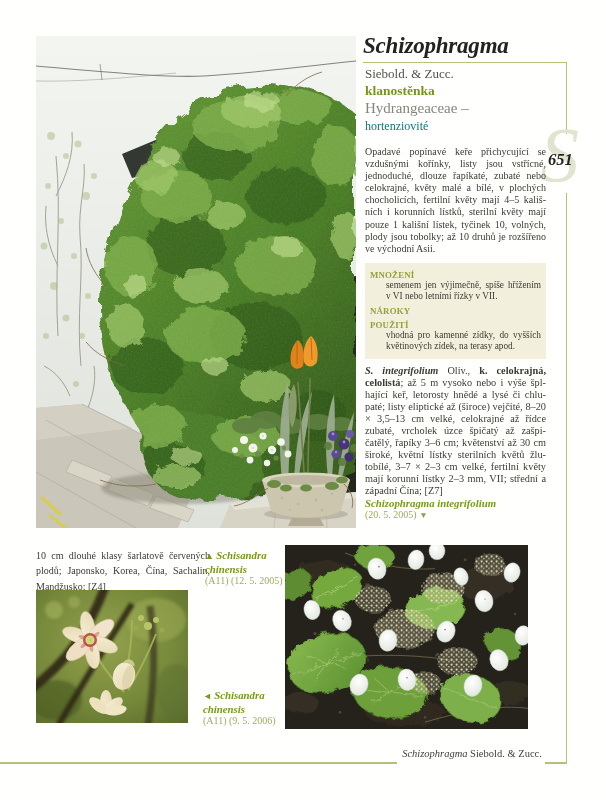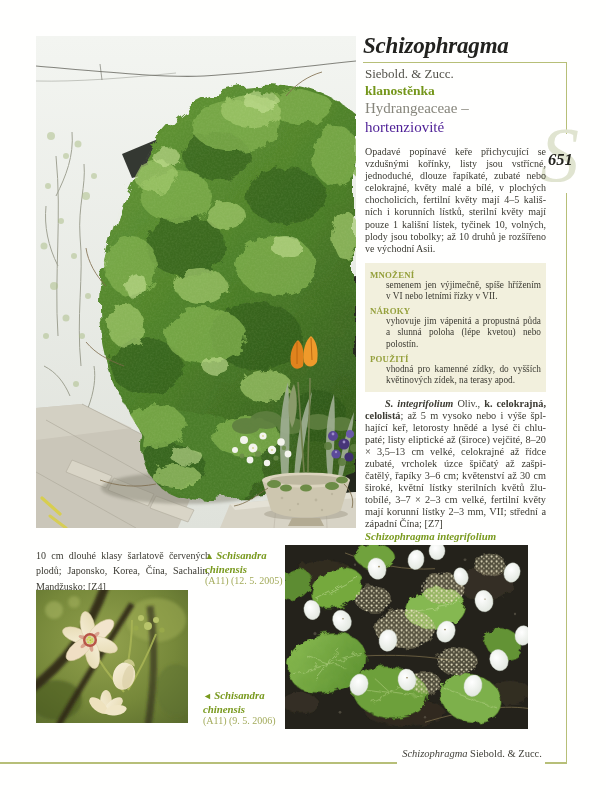--- a/index.html
+++ b/index.html
@@ -7,35 +7,35 @@
   .abs{position:absolute;}
   
   .genus-title{left:363px;top:33px;font-size:23px;font-weight:bold;font-style:italic;color:#22221f;letter-spacing:-0.2px;}
   .rule-top{left:363px;top:62px;width:204px;height:1px;background:#b7bf78;}
   .vrule{width:1px;background:#b7bf78;left:566px;}
   .vrule1{top:62px;height:72px;}
   .vrule2{top:193px;height:569px;}
   .authority{left:365px;top:66px;font-size:13px;color:#53524a;}
   .czech-name{left:365px;top:83px;font-size:13.5px;font-weight:bold;color:#74961a;}
   .family{left:365px;top:100px;font-size:15px;color:#86857b;}
-  .family2{left:365px;top:119px;font-size:15px;color:#4c1d95;}
+  .family2{left:365px;top:119px;font-size:12px;color:#0f766e;}
   
   .ornament{left:538px;top:122px;width:66px;height:86px;}
   .orn-letter{position:absolute;left:2px;top:-6px;font-size:78px;line-height:78px;font-style:italic;color:#e0e4d0;}
   .page-num{position:absolute;left:10px;top:28px;font-size:16.5px;font-weight:bold;font-style:italic;color:#24241f;}
   
   .col{left:365px;top:142px;width:181px;}
   .intro{font-size:10px;line-height:12.1px;text-align:justify;margin:4px 0 8px;color:#3b3a32;}
   .infobox{background:#f2f0dd;padding:6px 5px;margin:0 0 6px;}
   .ibrow{display:flex;margin-bottom:3px;flex-direction:column;}
   .ibrow:last-child{margin-bottom:0;}
   .iblabel{width:46px;flex:none;font-weight:bold;font-size:8.8px;letter-spacing:.2px;color:#95a03c;padding-top:1px;}
   .ibvalue{flex:1;margin-left:16px;font-size:9.3px;line-height:11.2px;text-align:justify;color:#3c3b33;}
   .species{font-size:10.3px;line-height:12px;text-align:justify;margin:0;color:#3b3a32;}
-  .species .sname{font-weight:bold;font-style:italic;margin-left:20px;}
+  .species .sname{font-weight:bold;font-style:italic;}
   .species .sbold{font-weight:bold;}
   .greencap{margin-top:0;}
   .capname{font-size:10.8px;font-weight:bold;font-style:italic;color:#78991c;line-height:12.5px;}
   .capdate{font-size:10px;color:#a3ab5b;line-height:11.5px;}
   .tri{font-style:normal;font-size:8.5px;color:#8fa04a;}
   .capname .tri{color:#78991c;font-size:9px;}
   
   .main-photo{left:36px;top:36px;width:320px;height:492px;}
   .photo-int{left:285px;top:545px;width:243px;height:184px;}
   .photo-schis{left:36px;top:590px;width:152px;height:133px;}
@@ -321,21 +321,20 @@
   <div class="abs col">
     <p class="intro">Opadavé popínavé keře přichycující se vzdušnými kořínky, listy jsou vstřícné, jednoduché, dlouze řapíkaté, zubaté nebo celokrajné, květy malé a bílé, v plochých chocholicích, fertilní květy mají 4–5 kališ­ních i korunních lístků, sterilní květy mají pouze 1 kališní lístek, tyčinek 10, volných, plody jsou tobolky; až 10 druhů je rozšíře­no ve východní Asii.</p>
 
     <div class="infobox">
       <div class="ibrow">
         <span class="iblabel">MNOŽENÍ</span>
         <span class="ibvalue">semenem jen výjimečně, spíše hřížením v VI nebo letními řízky v VII.</span>
       </div>
       <div class="ibrow">
         <span class="iblabel">NÁROKY</span>
-        <span class="ibvalue">vyhovuje jim vápenitá a pro­pustná půda a slunná poloha (lépe kvetou) nebo polostín.</span>
       </div>
       <div class="ibrow">
         <span class="iblabel">POUŽITÍ</span>
         <span class="ibvalue">vhodná pro kamenné zídky, do vyšších květinových zídek, na terasy apod.</span>
       </div>
     </div>
 
     <p class="species"><span class="sname">S. integrifolium</span><span> Oliv., </span><span class="sbold">k. celokrajná, celolistá</span><span>; až 5 m vysoko nebo i výše špl­hající keř, letorosty hnědé a lysé či chlu­paté; listy eliptické až (široce) vejčité, 8–20 × 3,5–13 cm velké, celokrajné až říd­ce zubaté, vrcholek úzce špičatý až zašpi­čatělý, řapíky 3–6 cm; květenství až 30 cm široké, květní lístky sterilních květů žlu­tobílé, 3–7 × 2–3 cm velké, fertilní květy mají korunní lístky 2–3 mm, VII; střední a západní Čína; [Z7]</span></p>
 
     <div class="greencap">

